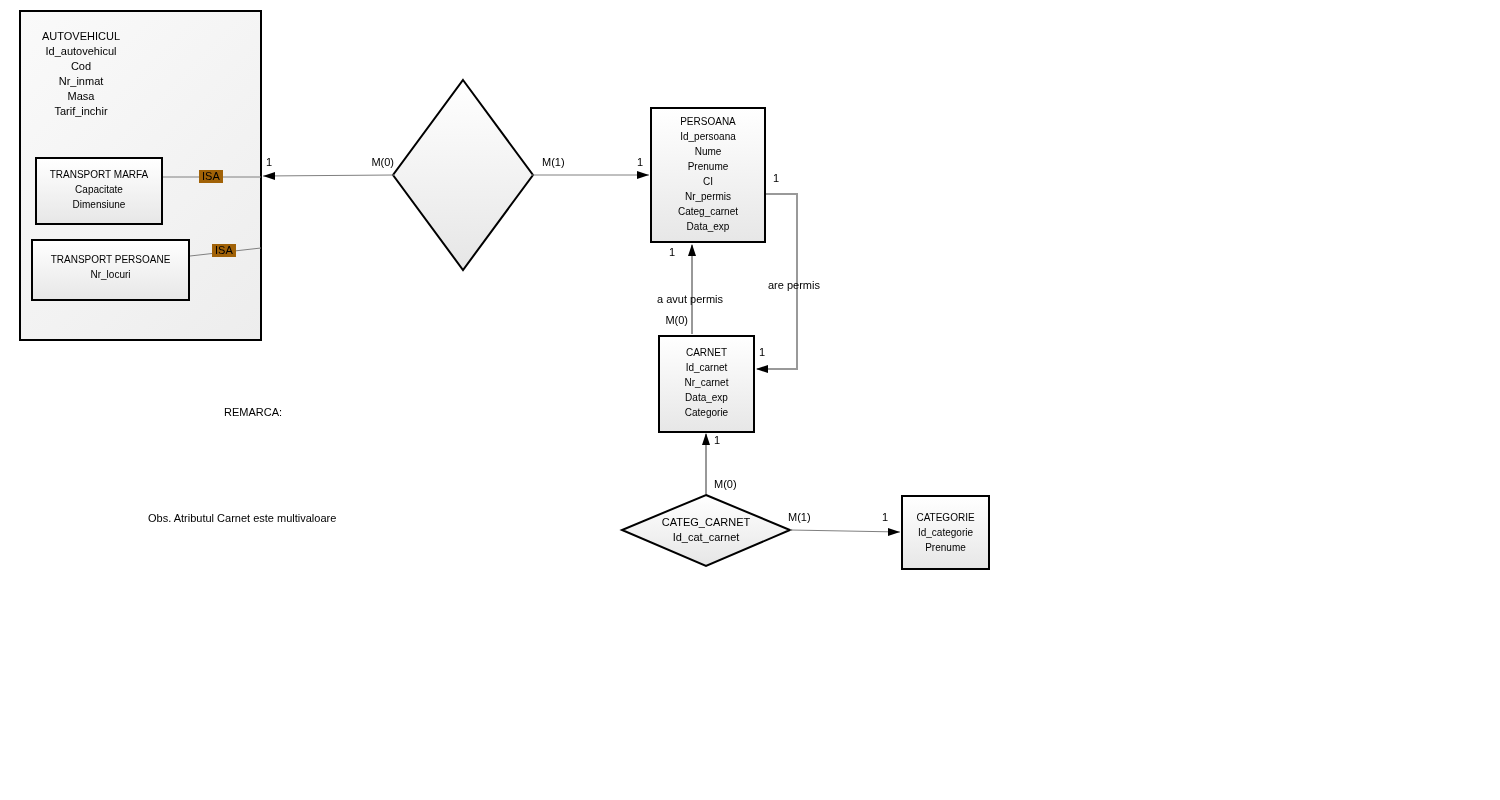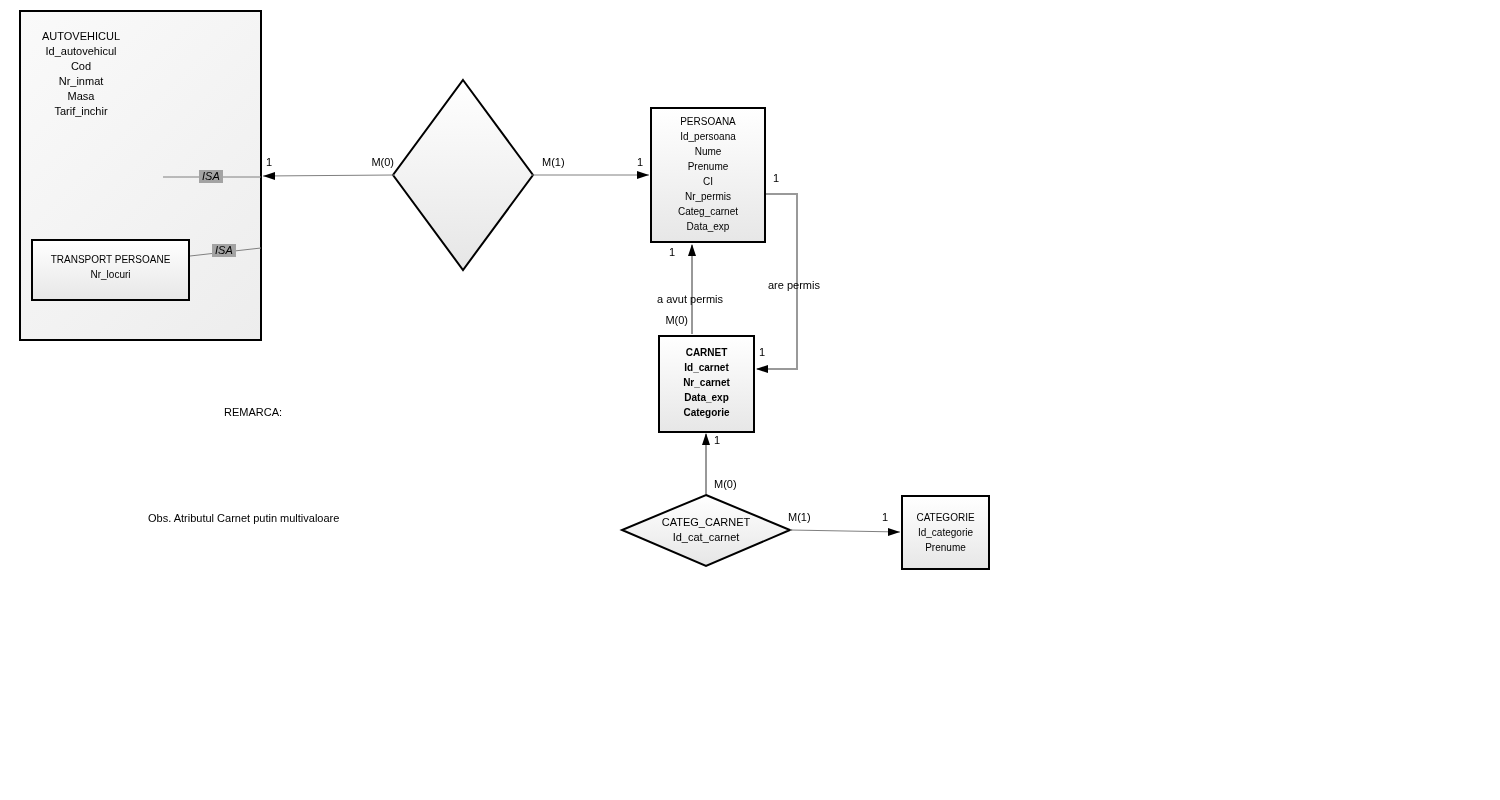--- a/index.html
+++ b/index.html
@@ -19,56 +19,61 @@
   .dtext{
     position:absolute;z-index:3;text-align:center;font-size:11px;line-height:15px;
   }
   .freetext{
     position:absolute;z-index:3;font-size:11px;line-height:16px;white-space:nowrap;margin-top:31px;
   }
   .lbl{
     position:absolute;z-index:3;font-size:11px;line-height:13px;white-space:nowrap;
   }
   .lbl.right{text-align:right;}
-  .lbl.isa{background:#a3a3a3;padding:0 3px;font-style:italic;}
+  .lbl.isa{background:#a16207;padding:0 3px;}
   .center{text-align:center;}
 </style>
 </head>
 <body>
 
 <div id="canvas">
 
   <div class="entity big" style="left:19px;top:10px;width:243px;height:331px;"></div>
   <div class="dtext" style="left:21px;top:29px;width:120px;">
     <div class="etitle">AUTOVEHICUL</div>
     <div class="eattr">Id_autovehicul</div>
     <div class="eattr">Cod</div>
     <div class="eattr">Nr_inmat</div>
     <div class="eattr">Masa</div>
     <div class="eattr">Tarif_inchir</div>
   </div>
 
+  <div class="entity sub" style="left:35px;top:157px;width:128px;height:68px;padding-top:8px;">
+    <div class="etitle">TRANSPORT MARFA</div>
+    <div class="eattr">Capacitate</div>
+    <div class="eattr">Dimensiune</div>
+  </div>
 
   <div class="entity sub" style="left:31px;top:239px;width:159px;height:62px;padding-top:11px;">
     <div class="etitle">TRANSPORT PERSOANE</div>
     <div class="eattr">Nr_locuri</div>
   </div>
 
   <div class="entity" style="left:650px;top:107px;width:116px;height:136px;padding-top:5px;">
     <div class="etitle">PERSOANA</div>
     <div class="eattr">Id_persoana</div>
     <div class="eattr">Nume</div>
     <div class="eattr">Prenume</div>
     <div class="eattr">CI</div>
     <div class="eattr">Nr_permis</div>
     <div class="eattr">Categ_carnet</div>
     <div class="eattr">Data_exp</div>
   </div>
 
-  <div class="entity" style="left:658px;top:335px;width:97px;height:98px;padding-top:8px;font-weight:bold;">
+  <div class="entity" style="left:658px;top:335px;width:97px;height:98px;padding-top:8px;">
     <div class="etitle">CARNET</div>
     <div class="eattr">Id_carnet</div>
     <div class="eattr">Nr_carnet</div>
     <div class="eattr">Data_exp</div>
     <div class="eattr">Categorie</div>
   </div>
 
   <div class="entity" style="left:901px;top:495px;width:89px;height:75px;padding-top:13px;">
     <div class="etitle">CATEGORIE</div>
     <div class="eattr">Id_categorie</div>
@@ -132,15 +137,15 @@
   <div class="lbl" style="left:714px;top:478px;">M(0)</div>
   <div class="lbl" style="left:788px;top:511px;">M(1)</div>
   <div class="lbl" style="left:882px;top:511px;">1</div>
 
   <div class="lbl" style="left:657px;top:293px;">a avut permis</div>
   <div class="lbl" style="left:768px;top:279px;">are permis</div>
 
   <div class="freetext center" style="left:43px;top:373px;width:420px;">
     <div>REMARCA:</div>
   </div>
-  <div class="freetext" style="left:148px;top:479px;">Obs. Atributul Carnet putin multivaloare</div>
+  <div class="freetext" style="left:148px;top:479px;">Obs. Atributul Carnet este multivaloare</div>
 
 </div>
 
 </body></html>

